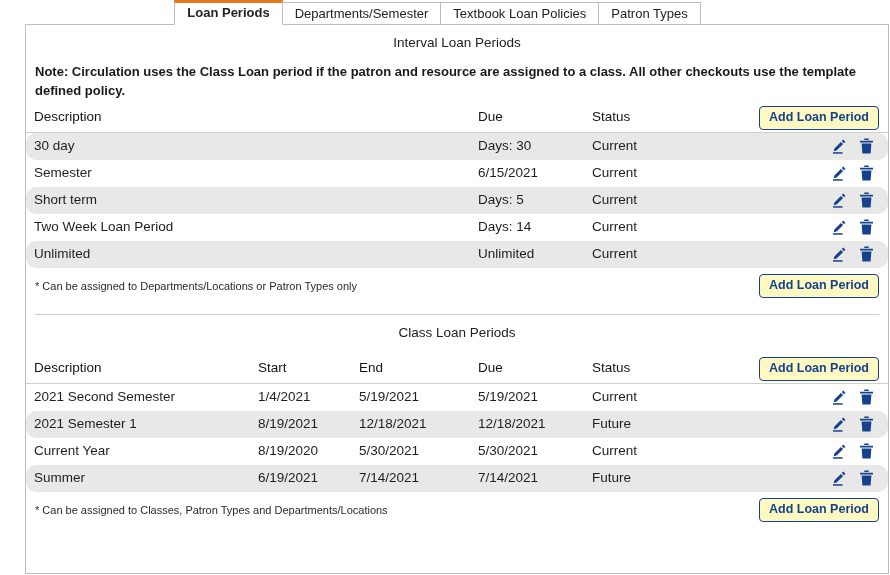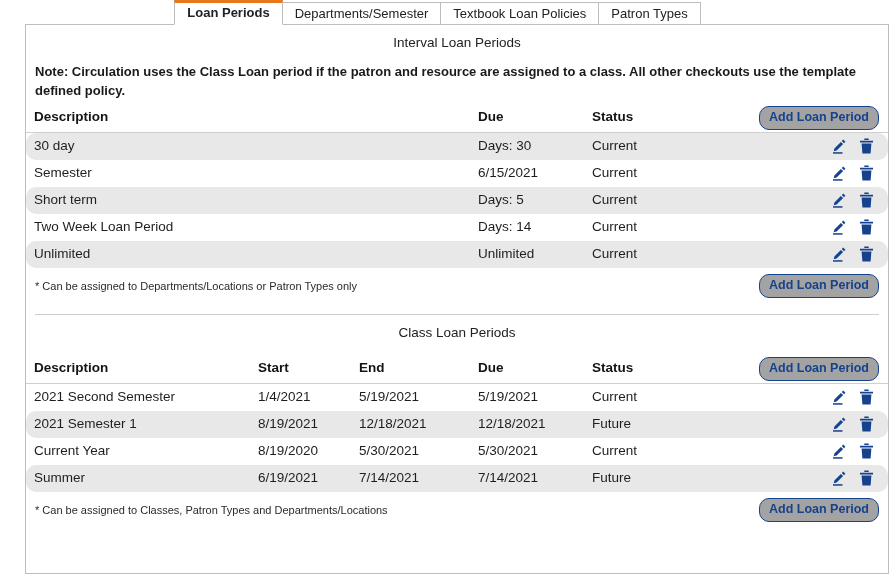--- a/index.html
+++ b/index.html
@@ -73,21 +73,21 @@
   .tbl { position: relative; width: 100%; }
   .hdr-row {
     position: relative;
     height: 31px;
     border-bottom: 1px solid #cfcfcf;
   }
   .hdr {
     position: absolute;
     top: 7px;
     font-size: 13.5px;
-    font-weight: bold;
+    font-weight: normal;
     color: #141414;
     white-space: nowrap;
   }
   .row {
     position: relative;
     height: 27px;
     border: 0;
   }
   .row.alt { background: #e8e8e8; border-radius: 10px; }
   .cell {
@@ -120,23 +120,23 @@
   .icon-btn svg { display: block; }
 
   
   .add-btn {
     position: absolute;
     display: inline-block;
     padding: 4px 9px 5px 9px;
     font-size: 12.5px;
     font-weight: bold;
     color: #16418c;
-    background: #a3a3a3;
+    background: #fef9c3;
     border: 1px solid #16418c;
-    border-radius: 10px;
+    border-radius: 4px;
     cursor: pointer;
     white-space: nowrap;
     line-height: 13px;
     font-family: "Liberation Sans", sans-serif;
   }
   .add-hdr-1 { right: 9px; top: 4px; }
   .add-hdr-2 { right: 9px; top: 4px; }
 
   .footnote-block { position: relative; height: 46px; }
   .footnote {

